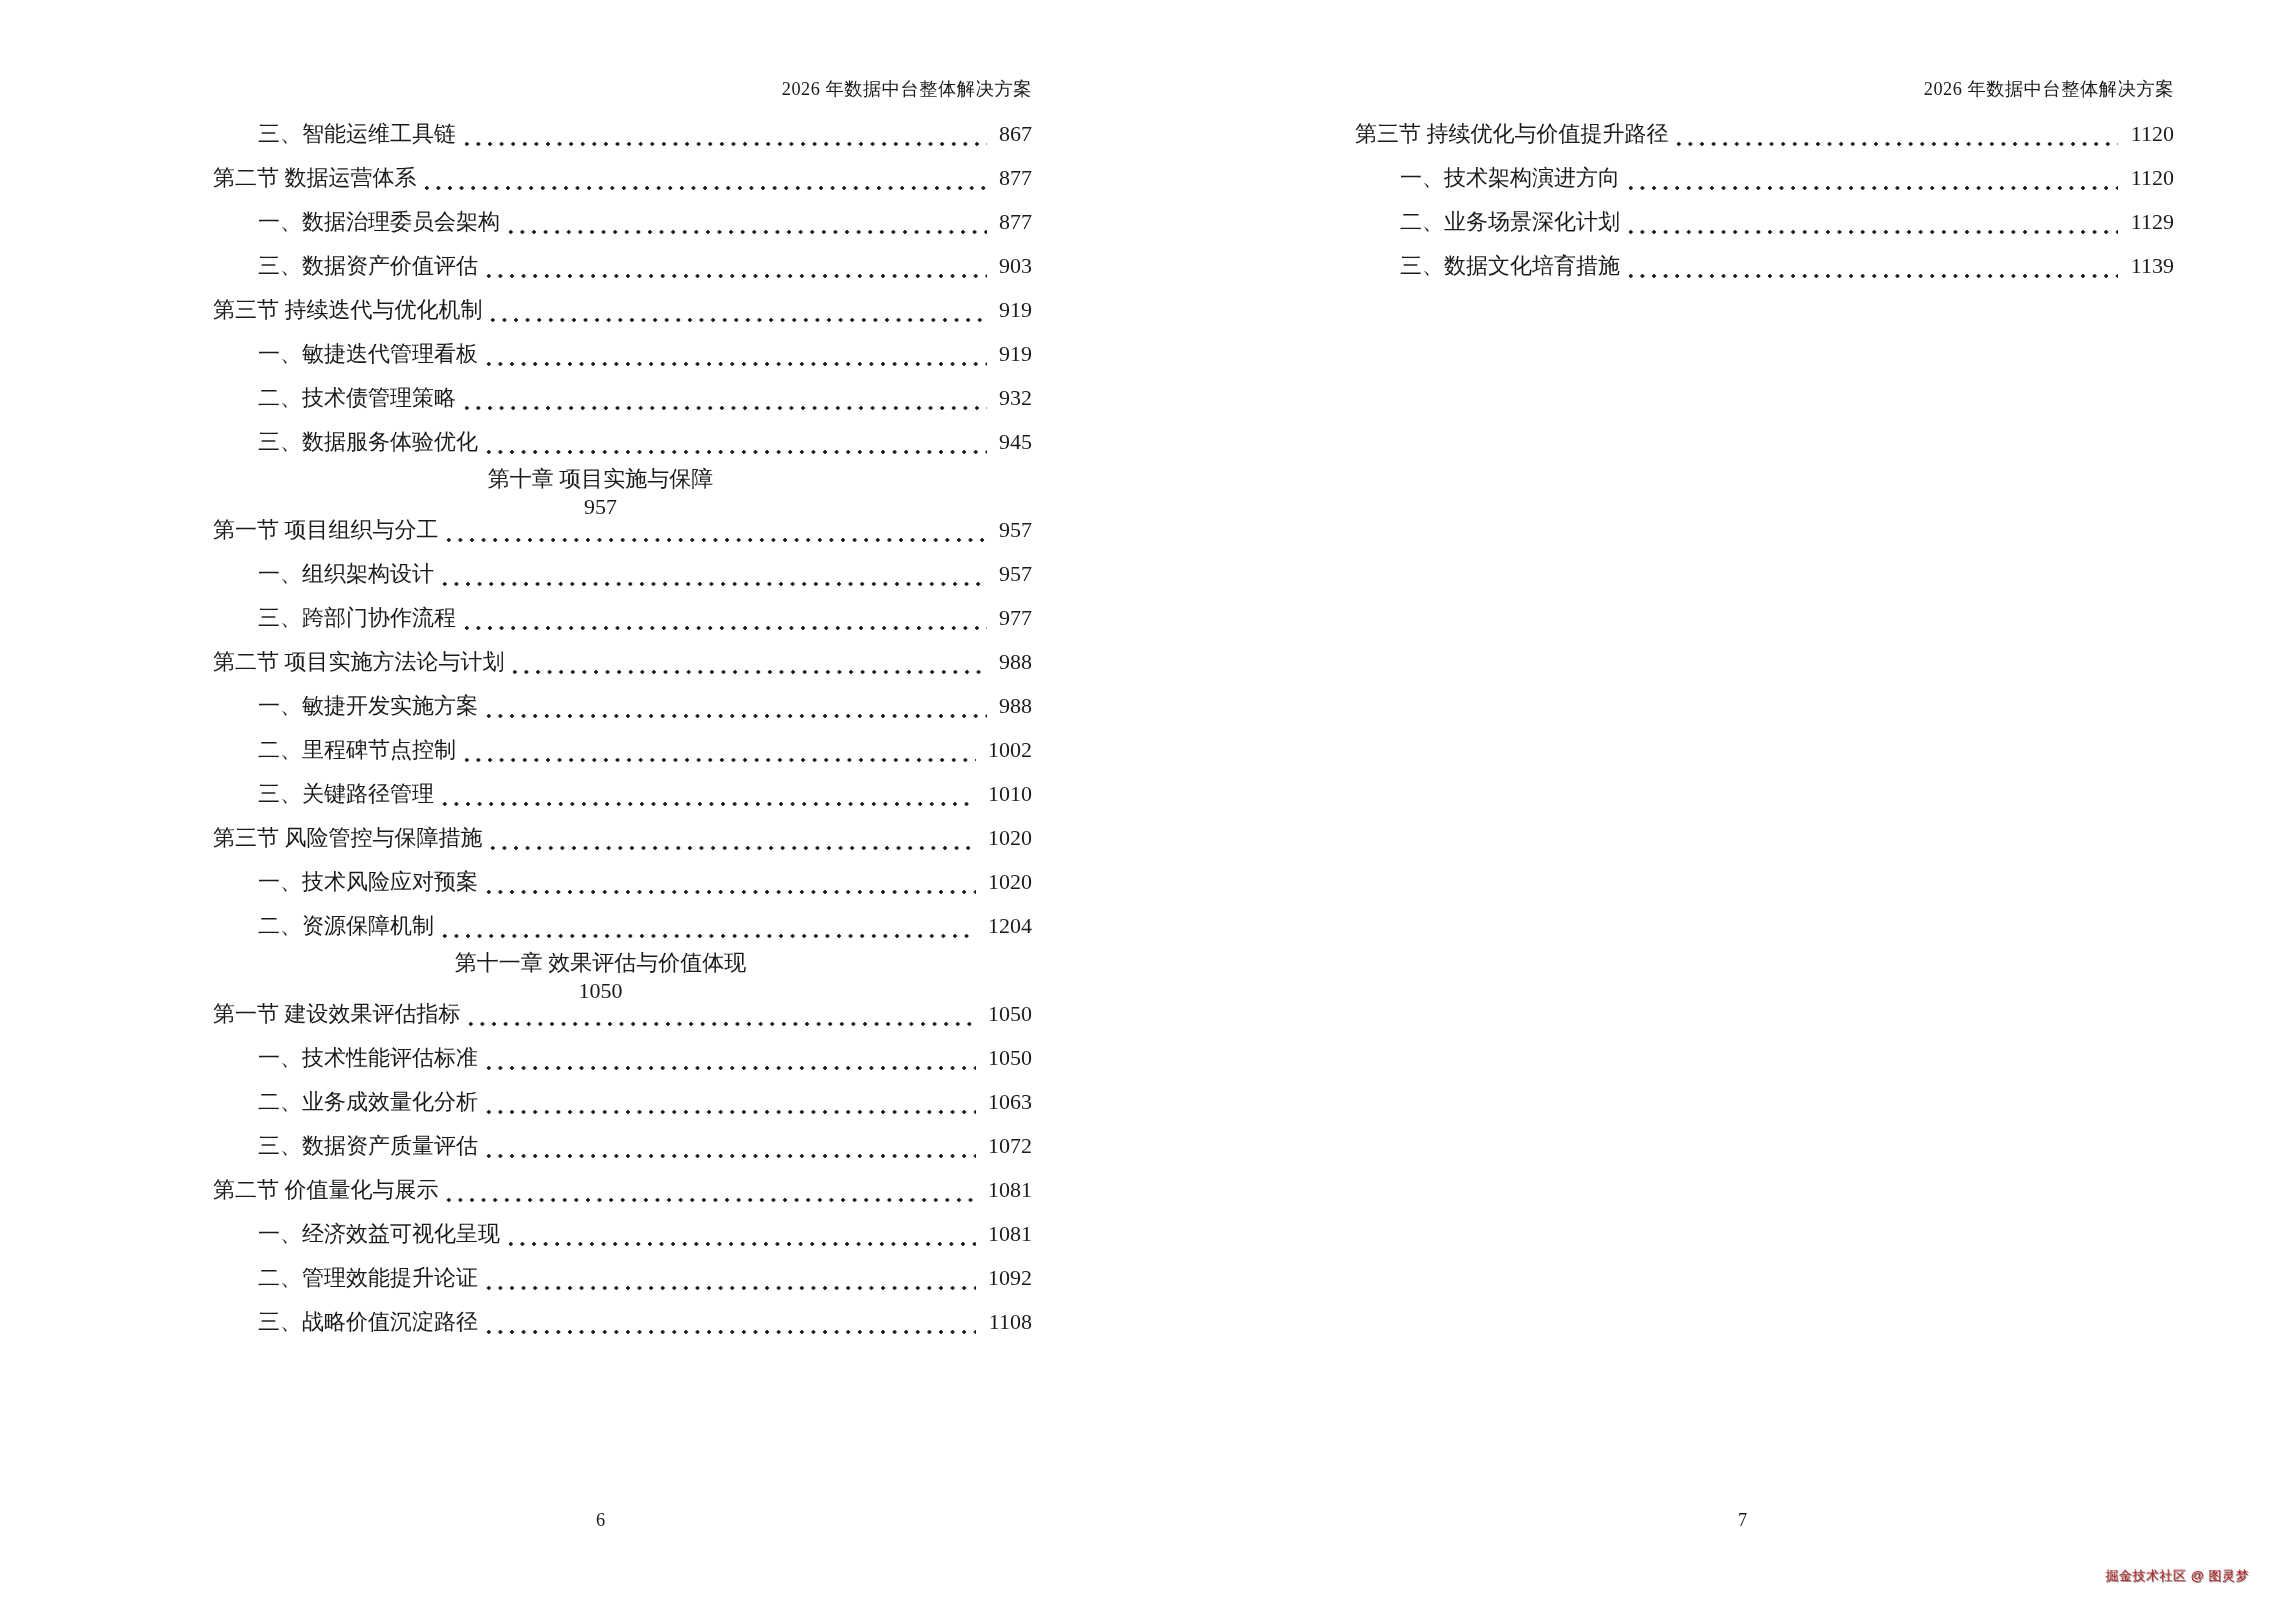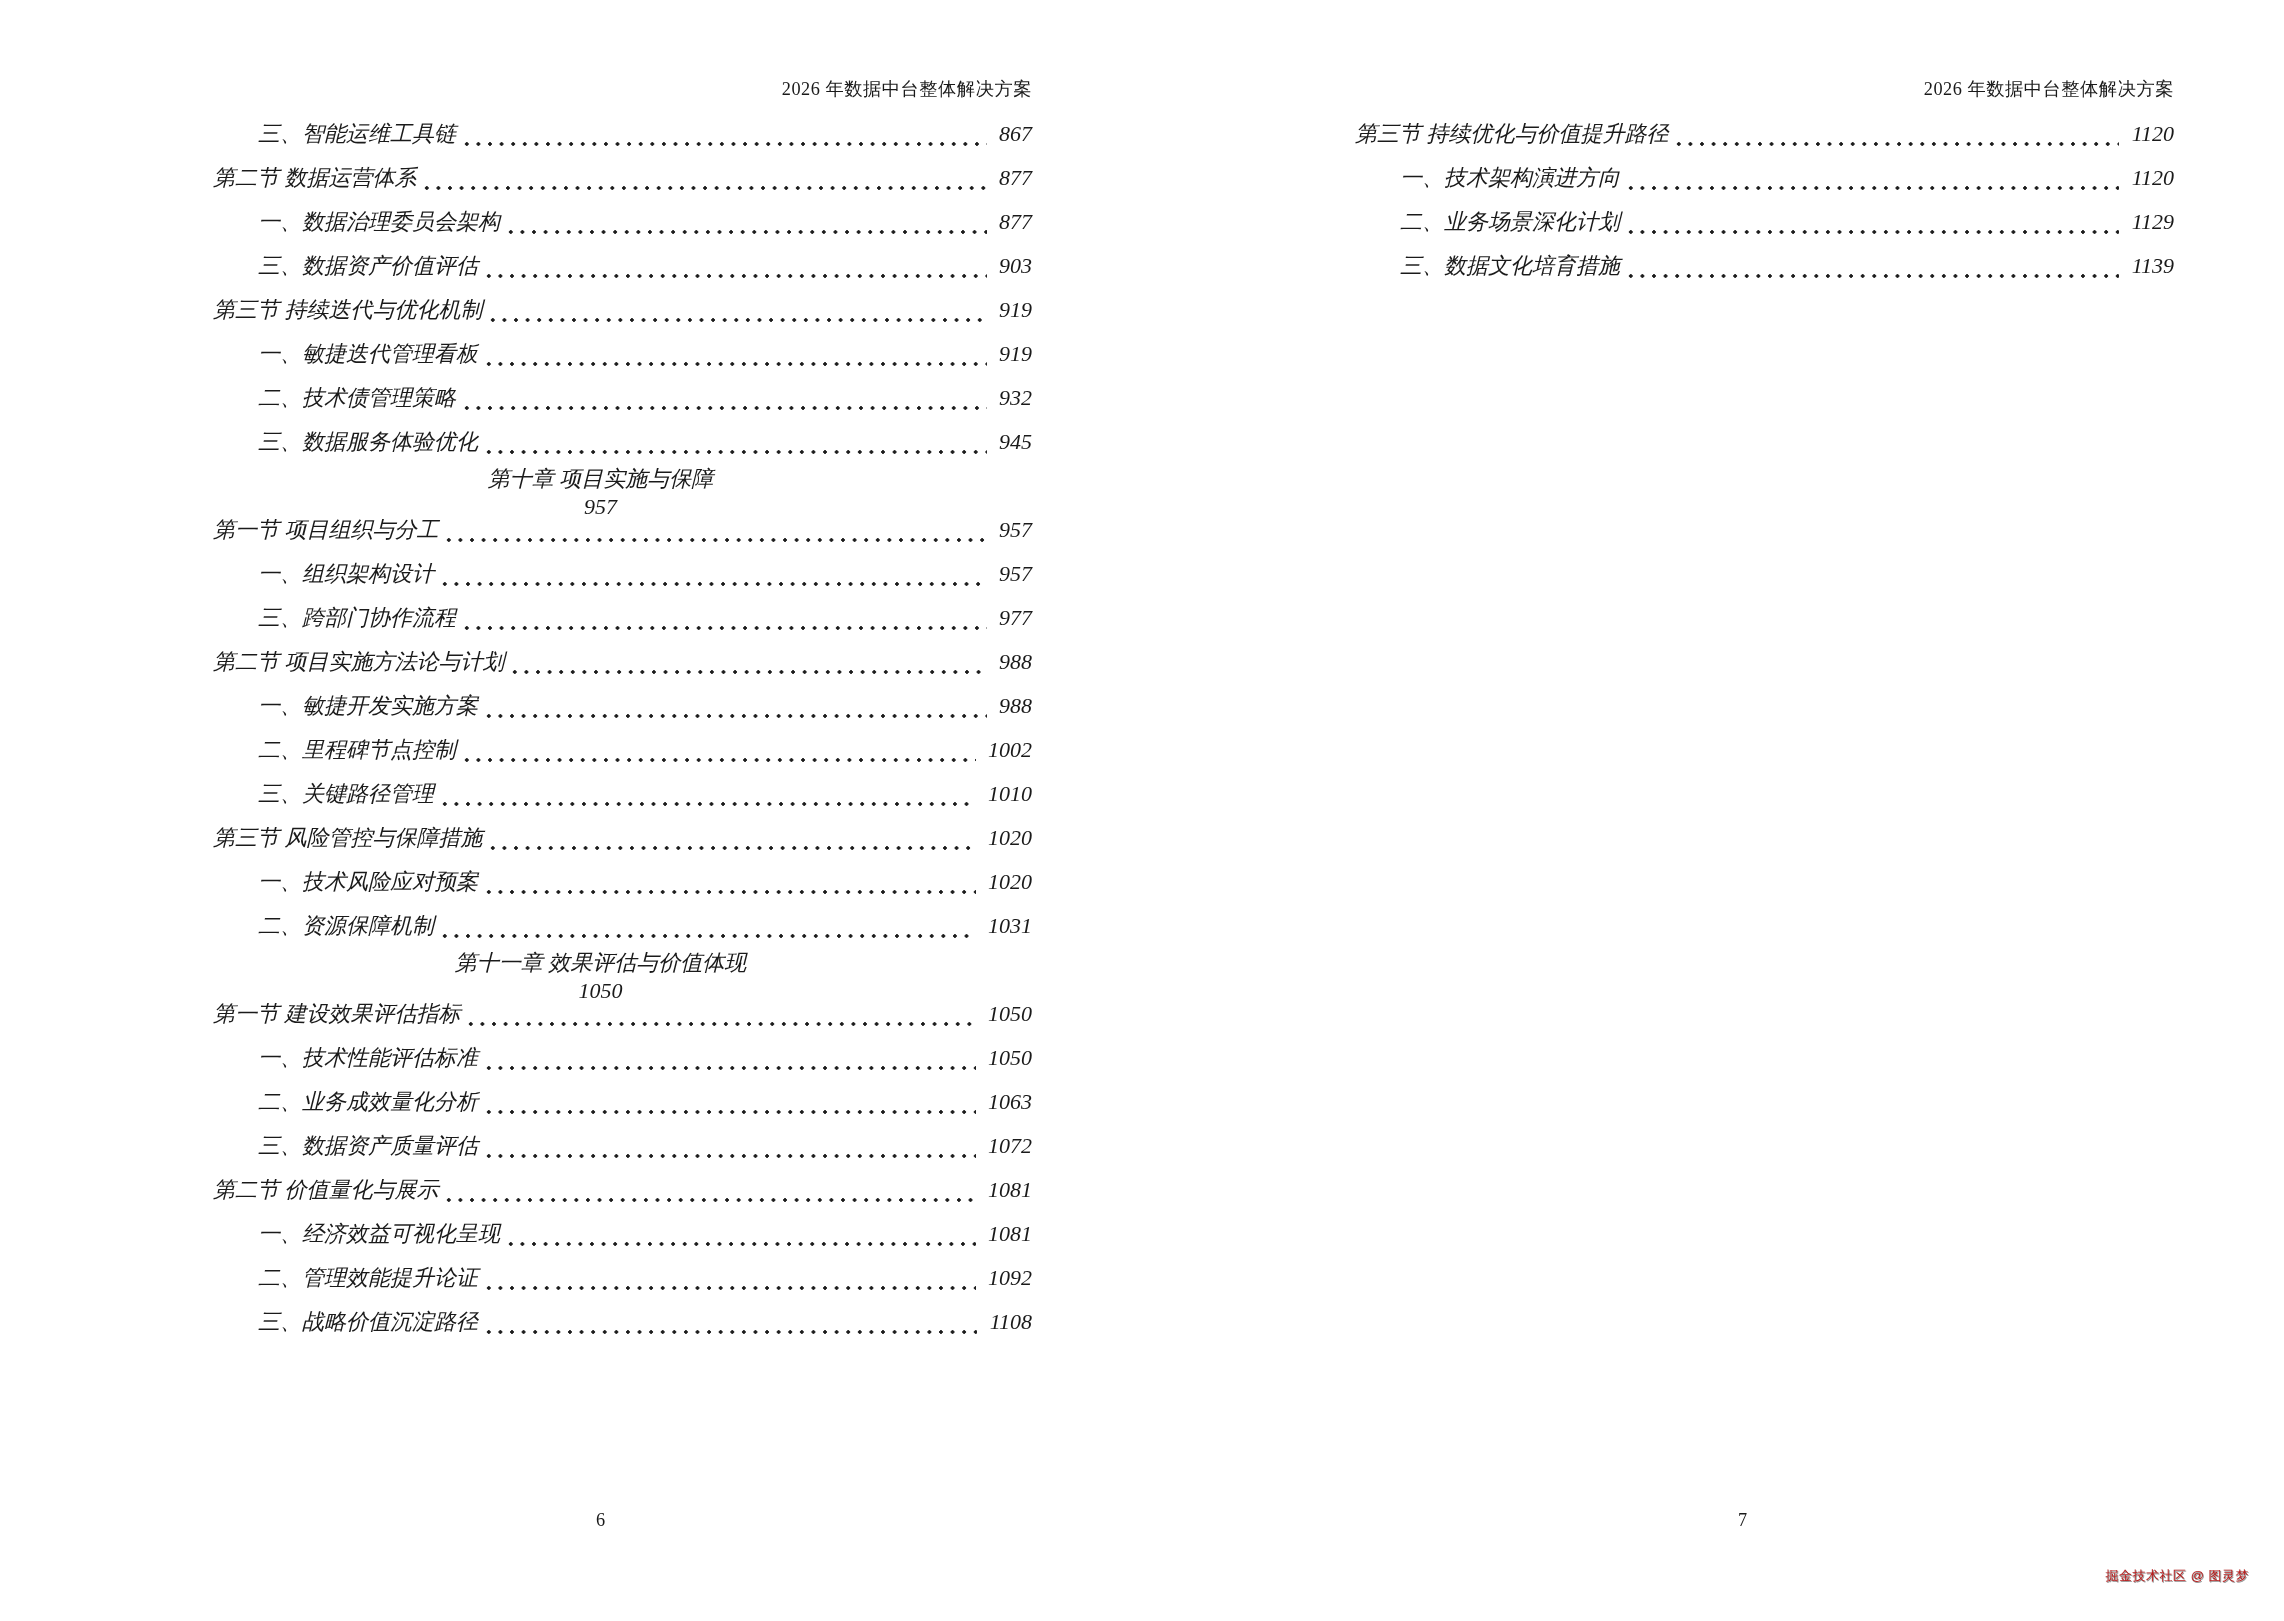--- a/index.html
+++ b/index.html
@@ -38,21 +38,20 @@
     top: 112px;
     left: 169px;
     width: 863px;
   }
   .row {
     display: flex;
     align-items: center;
     height: 44px;
     font-size: 22px;
     white-space: nowrap;
-    font-style: italic;
   }
   .row .title { flex: 0 0 auto; }
   .lvl1 { padding-left: 0; flex-direction: column; }
   .lvl2 { padding-left: 44px; }
   .lvl3 { padding-left: 89px; }
 
   .dots {
     flex: 1 1 auto;
     height: 29px;
     margin: 0 12.5px 0 4.8px;
@@ -180,21 +179,21 @@
           <span class="pg">1020</span>
         </div>
         <div class="row lvl3">
           <span class="title">一、技术风险应对预案</span>
           <span class="dots"></span>
           <span class="pg">1020</span>
         </div>
         <div class="row lvl3">
           <span class="title">二、资源保障机制</span>
           <span class="dots"></span>
-          <span class="pg">1031</span>
+          <span class="pg">1204</span>
         </div>
         <div class="row lvl1">
           <span class="title">第十一章 效果评估与价值体现</span>
           <span class="dots"></span>
           <span class="pg">1050</span>
         </div>
         <div class="row lvl2">
           <span class="title">第一节 建设效果评估指标</span>
           <span class="dots"></span>
           <span class="pg">1050</span>

